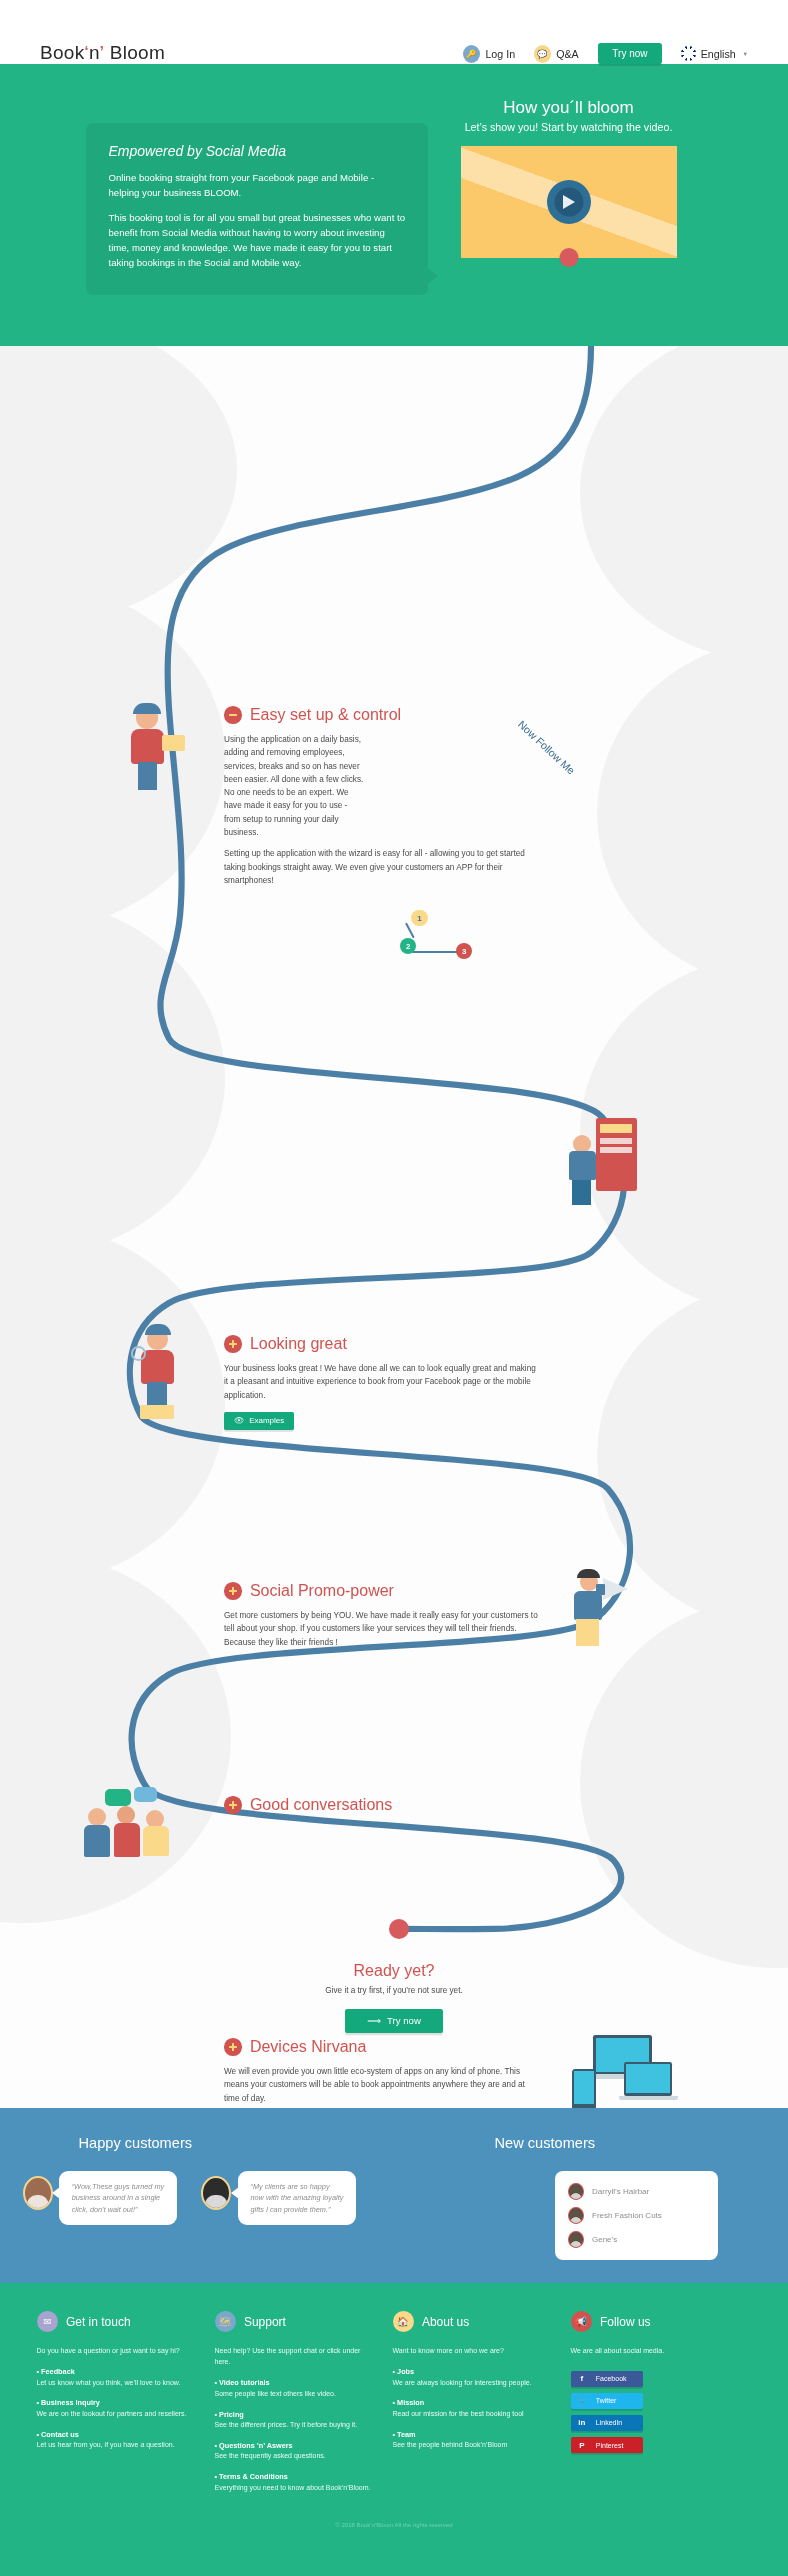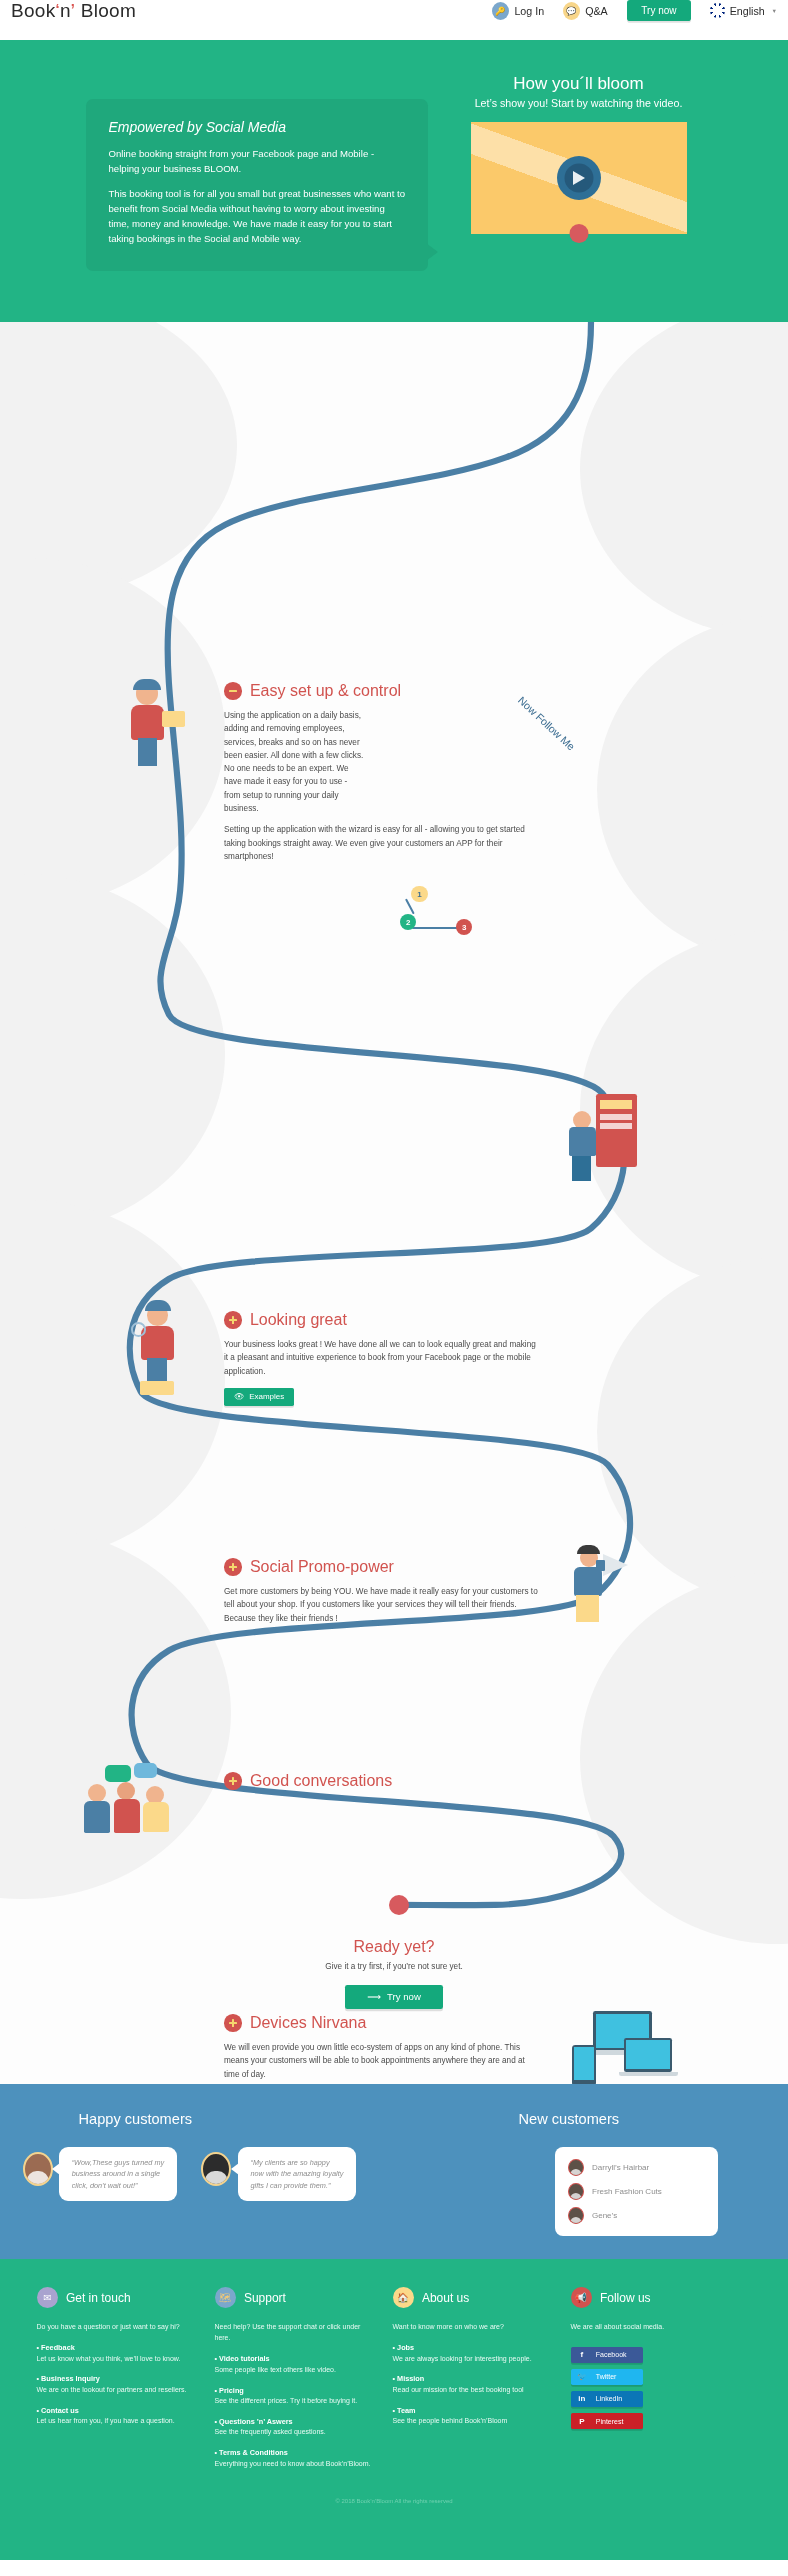--- a/index.html
+++ b/index.html
@@ -9,25 +9,25 @@
     background: #ffffff;
     color: #3b4d57;
     width: 788px;
     height: 2576px;
     position: relative;
     overflow: hidden;
   }
 
   
   .header {
-    height: 40px;
+    height: 64px;
     background: #ffffff;
     display: flex;
-    align-items: flex-start;
-    padding: 0 11px;
+    align-items: flex-end;
+    padding: 0 40px;
     position: relative;
     z-index: 40;
   }
   .logo {
     font-size: 19px;
     font-weight: 400;
     color: #2b2b2b;
     letter-spacing: 0.3px;
     white-space: nowrap;
   }
@@ -124,21 +124,21 @@
   .hero-arrow {
     position: absolute;
     left: 426px; top: 169px;
     width: 0; height: 0;
     border-top: 9.6px solid transparent;
     border-bottom: 9.6px solid transparent;
     border-left: 12.4px solid #1fa87c;
   }
   .video-col {
     position: absolute;
-    left: 449px; top: 0;
+    left: 439px; top: 0;
     width: 259px;
     text-align: center;
   }
   .video-title { font-size: 17px; color: #fff; font-weight: 400; }
   .video-sub { font-size: 10.7px; color: #fff; font-weight: 300; margin-top: 3.4px; }
   .video-box {
     margin: 12.4px auto 0 auto;
     width: 216px; height: 112px;
     background: linear-gradient(200deg, #fbc96a 0%, #fbc96a 42%, #fde0a8 42%, #fde0a8 58%, #fbc96a 58%);
     position: relative;
@@ -308,21 +308,21 @@
     height: 175px;
     position: relative;
     padding: 27px 0 0 0;
   }
   .cust-inner { width: 743px; margin: 0 auto; display: flex; }
   .cust-col { flex: 1; }
   .cust-col.right { max-width: 315px; }
   .cust-h {
     font-size: 14.6px; color: #fff; font-weight: 400; margin-left: 56px;
   }
-  .cust-h.r { margin-left: 68px; }
+  .cust-h.r { margin-left: 44px; }
   .bubbles { display: flex; gap: 24px; margin-top: 20px; }
   .bubble-wrap { display: flex; align-items: flex-start; }
   .avatar-ring {
     width: 30px; height: 34px;
     border-radius: 50%;
     border: 2.3px solid #f3d38f;
     background: #9b6b52;
     flex: none;
     margin-top: 4.5px;
     overflow: hidden;

